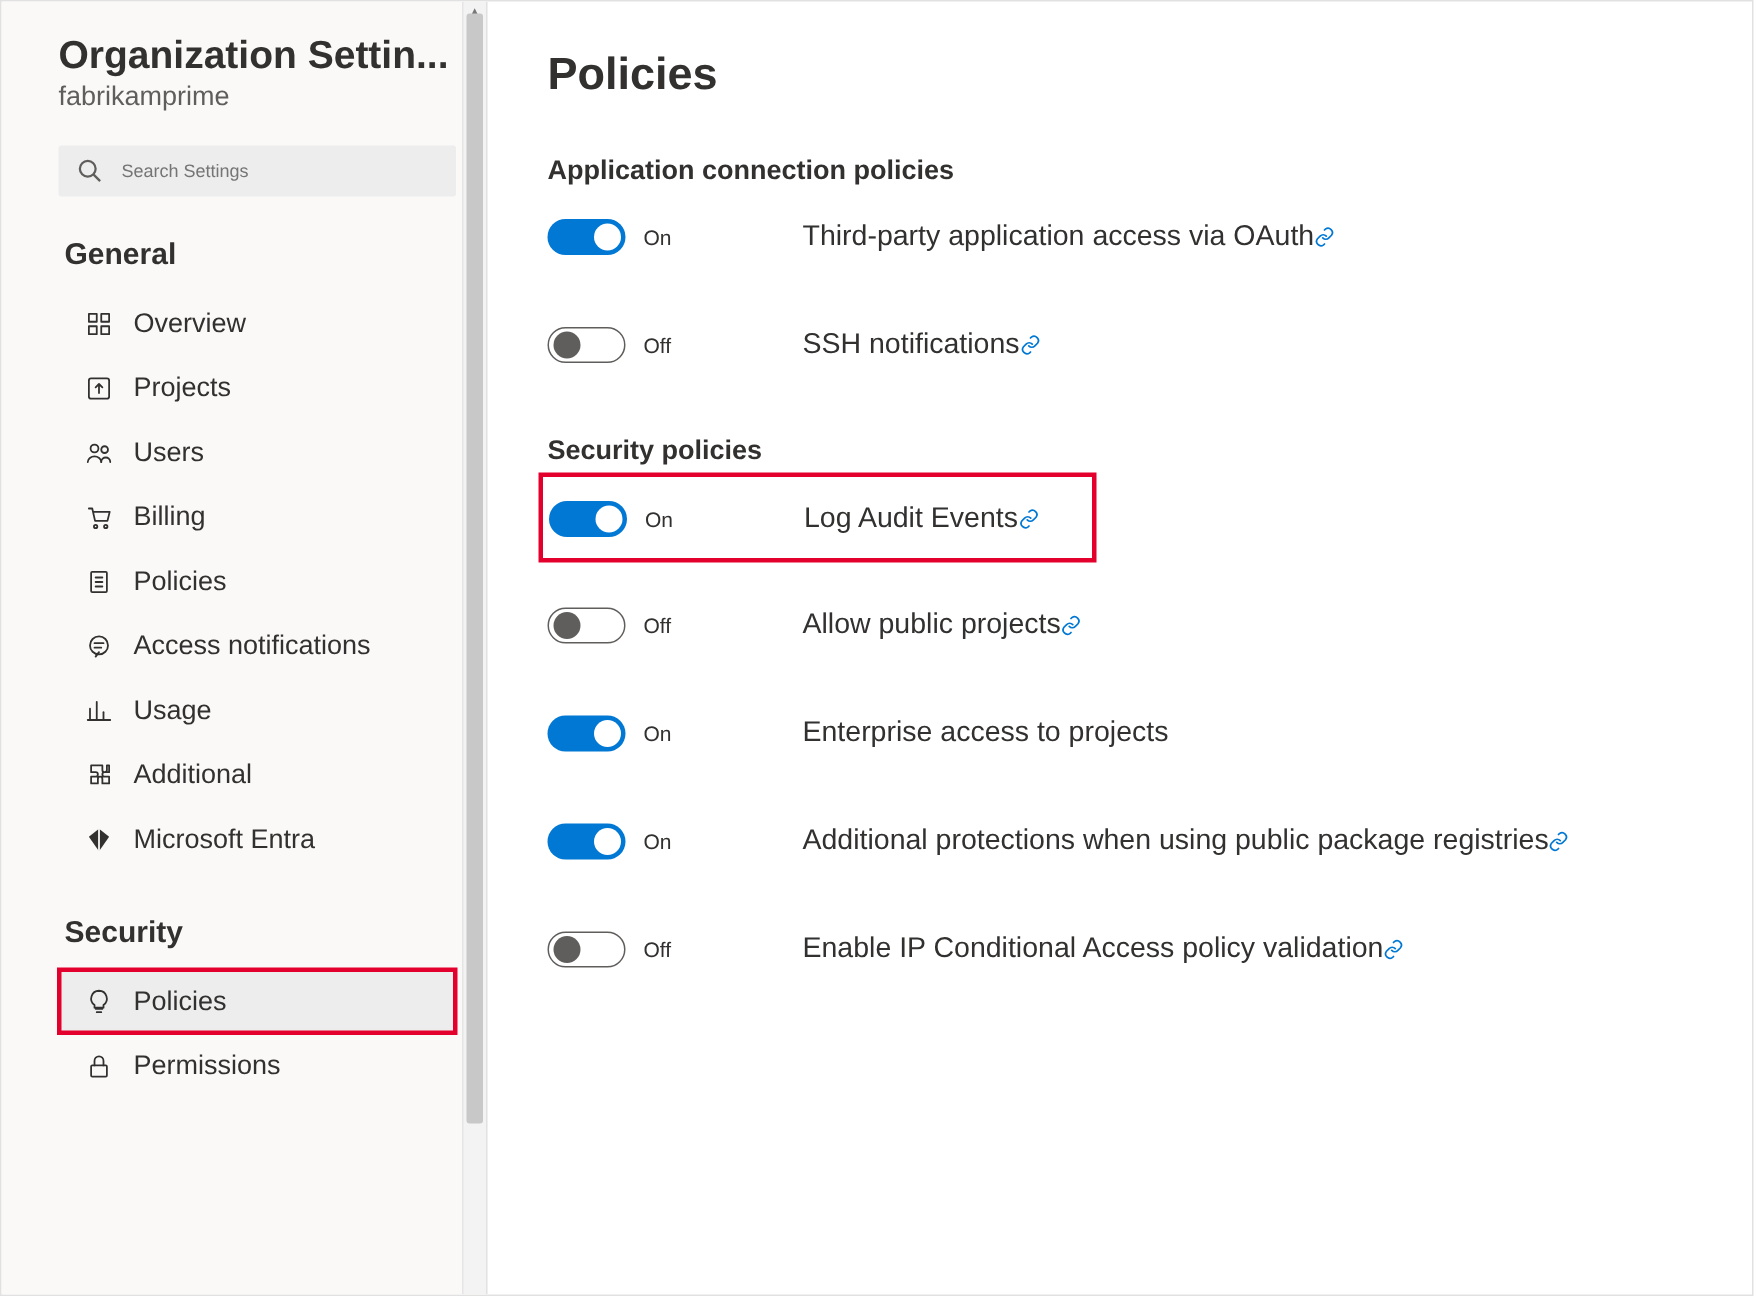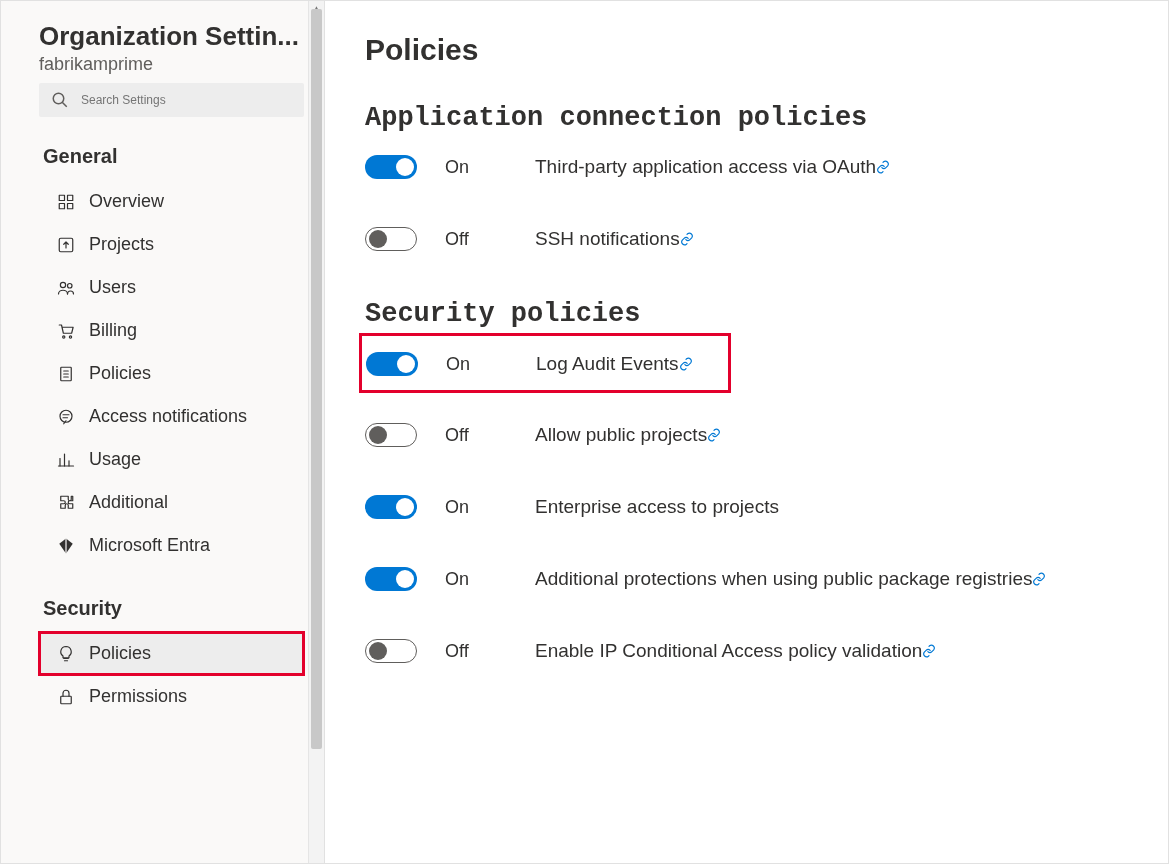--- a/index.html
+++ b/index.html
@@ -30,21 +30,21 @@
     font-size: 26px;
     font-weight: 600;
     margin: 0 0 2px 0;
     white-space: nowrap;
     overflow: hidden;
     text-overflow: ellipsis;
   }
   .org-name {
     font-size: 18px;
     color: #605e5c;
-    margin-bottom: 8px;
+    margin-bottom: 22px;
   }
   .search-box {
     display: flex;
     align-items: center;
     background: #ededed;
     padding: 8px 12px;
     border-radius: 2px;
     margin-bottom: 28px;
   }
   .search-box svg { flex-shrink: 0; margin-right: 10px; }
@@ -118,24 +118,23 @@
     flex: 1;
     padding: 32px 40px;
     overflow-y: auto;
   }
   .main h1 {
     font-size: 30px;
     font-weight: 600;
     margin: 0 0 36px 0;
   }
   .policy-section-title {
-    font-size: 27px;
+    font-size: 18px;
     font-weight: 600;
     margin: 0 0 22px 0;
-    font-family: Liberation Mono, monospace;
   }
   .policy-row {
     display: flex;
     align-items: center;
     margin-bottom: 48px;
   }
   .toggle-wrap {
     display: flex;
     align-items: center;
     width: 170px;
@@ -155,22 +154,22 @@
     position: absolute;
     width: 18px;
     height: 18px;
     border-radius: 50%;
     top: 50%;
     transform: translateY(-50%);
   }
   .toggle.on .knob { right: 3px; background: #fff; }
   .toggle.off .knob { left: 3px; background: #605e5c; }
   .toggle-label {
-    font-size: 18px;
-    margin-left: 28px;
+    font-size: 14px;
+    margin-left: 12px;
   }
   .policy-label {
     font-size: 19px;
     display: flex;
     align-items: center;
   }
   .link-icon {
     color: #0078d4;
     display: inline-flex;
     align-items: center;

